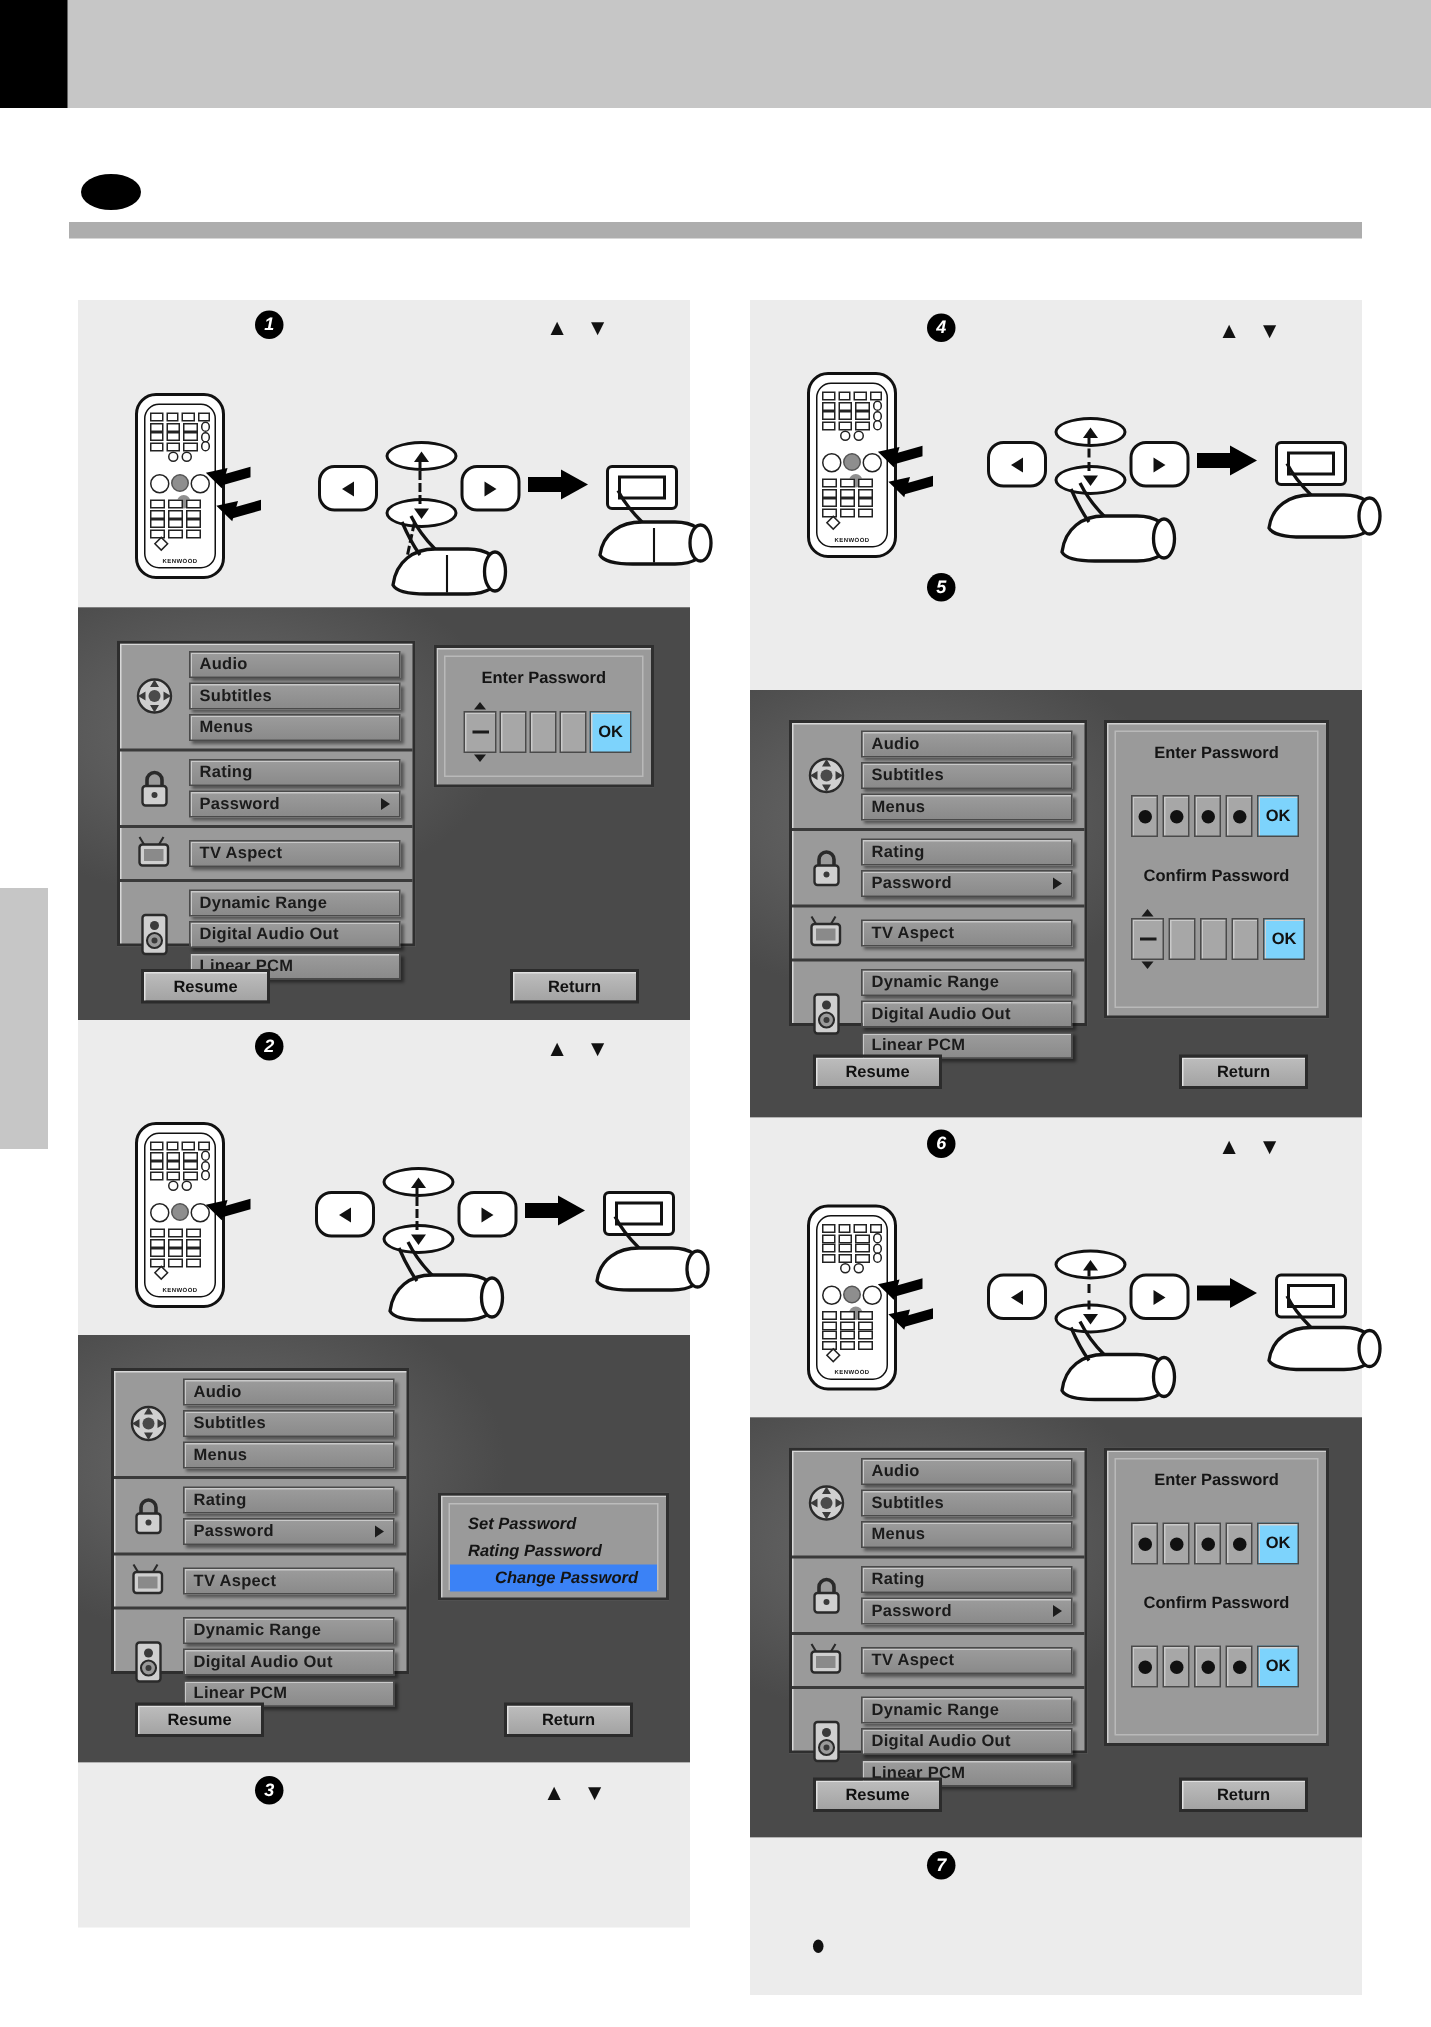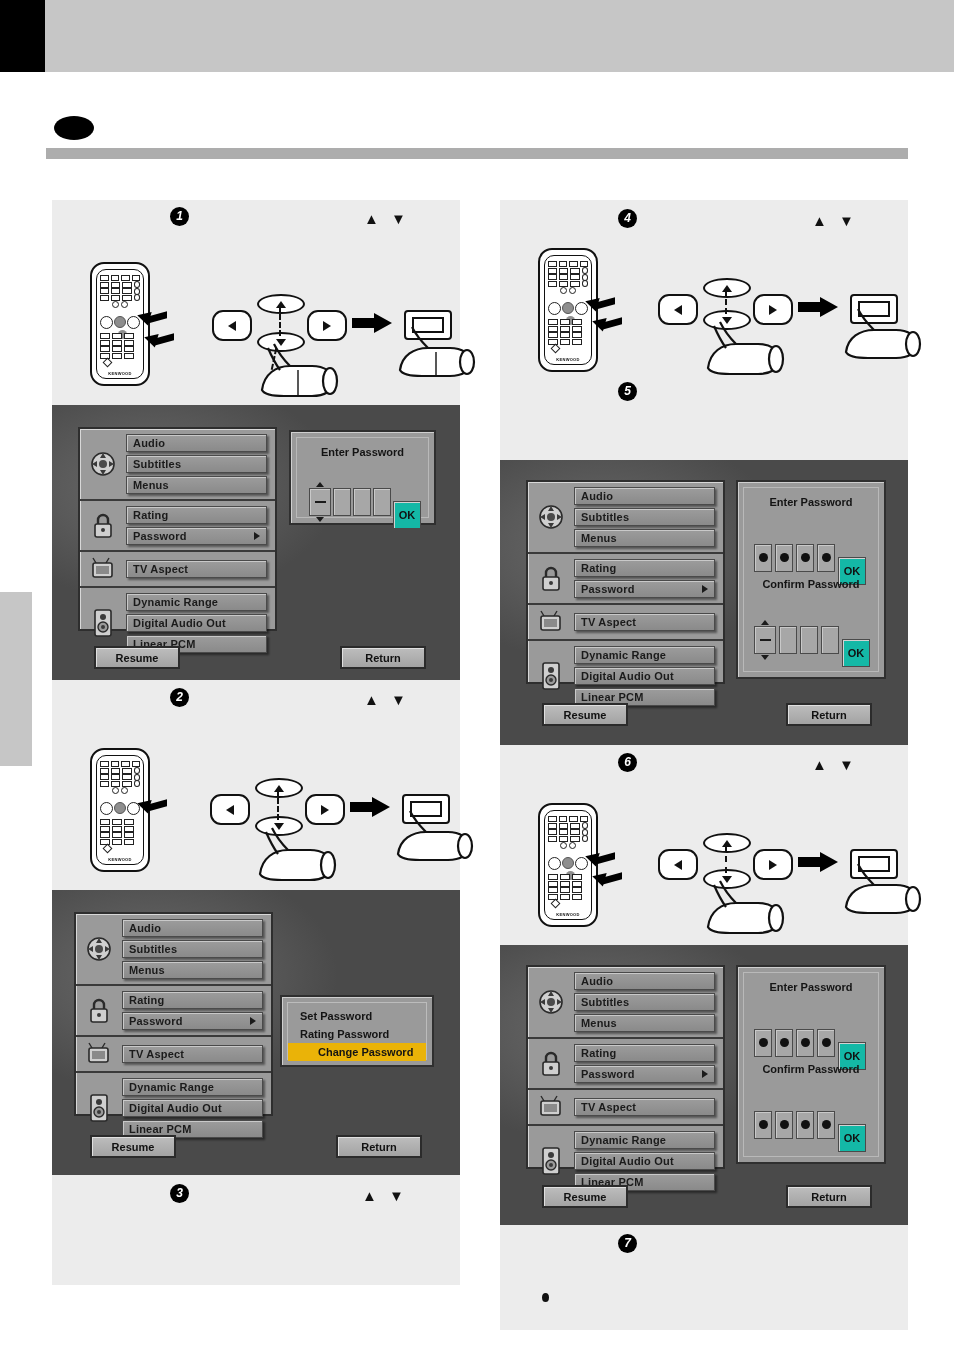--- a/index.html
+++ b/index.html
@@ -94,27 +94,27 @@
   .spin{position:relative;width:20px;height:26px;border:1px solid #4a4a4a;background:#a7a7a7;
     box-shadow:1px 1px 0 #c9c9c9 inset;display:flex;align-items:center;justify-content:center;}
   .spin .bar{width:11px;height:2px;background:#1b1b1b;}
   .spin .up{position:absolute;top:-7px;left:50%;margin-left:-4px;width:0;height:0;
     border-left:4px solid transparent;border-right:4px solid transparent;border-bottom:5px solid #1b1b1b;}
   .spin .dn{position:absolute;bottom:-7px;left:50%;margin-left:-4px;width:0;height:0;
     border-left:4px solid transparent;border-right:4px solid transparent;border-top:5px solid #1b1b1b;}
   .cell{width:16px;height:26px;border:1px solid #4a4a4a;background:#a7a7a7;
     box-shadow:1px 1px 0 #c9c9c9 inset;display:flex;align-items:center;justify-content:center;}
   .cell .dot{width:9px;height:9px;border-radius:50%;background:#111;}
-  .okc{width:26px;height:26px;border:1px solid #4a4a4a;background:#14b8a6;box-shadow:1px 1px 0 #d2d2d2 inset;
-    display:flex;align-items:center;justify-content:center;font-size:11px;font-weight:bold;color:#111;margin-top:27px;}
+  .okc{width:26px;height:26px;border:1px solid #4a4a4a;background:#7dd3fc;box-shadow:1px 1px 0 #d2d2d2 inset;
+    display:flex;align-items:center;justify-content:center;font-size:11px;font-weight:bold;color:#111;}
 
   .submenu{position:absolute;border:2px solid #2f2f2f;background:#9a9a9a;box-shadow:1px 1px 0 #cfcfcf inset;}
   .submenu .sin{position:absolute;inset:5px;border:1px solid #bcbcbc;padding:4px 0;}
   .smi{font-size:11px;font-weight:bold;color:#141414;padding:3px 12px;white-space:nowrap;}
-  .smi.sel{background:#eab308;padding-left:30px;}
+  .smi.sel{background:#3b82f6;padding-left:30px;}
 
   .btm-btn{position:absolute;border:2px solid #2b2b2b;background:linear-gradient(#bdbdbd,#a3a3a3);
     box-shadow:1px 1px 0 #e0e0e0 inset;font-size:11px;font-weight:bold;color:#111;
     display:flex;align-items:center;justify-content:center;}
 
   .bullet{position:absolute;width:7px;height:9px;border-radius:50%;background:#111;}
 </style>
 </head>
 <body>
 
@@ -483,21 +483,21 @@
             </svg>
         </div>
         <div class="grp-items">
           <div class="mi">Dynamic Range</div>
           <div class="mi">Digital Audio Out</div>
           <div class="mi">Linear PCM</div>
         </div>
       </div>
     </div>
 
-    <div class="submenu" style="left:228px;top:105px;width:150px;height:68px;">
+    <div class="submenu" style="left:240px;top:105px;width:150px;height:68px;font-style:italic;">
       <div class="sin">
         <div class="smi">Set Password</div>
         <div class="smi">Rating Password</div>
         <div class="smi sel">Change Password</div>
       </div>
     </div>
 
     <div class="btm-btn" style="left:38px;top:245px;width:82px;height:19px;">Resume</div>
     <div class="btm-btn" style="left:284px;top:245px;width:82px;height:19px;">Return</div>
   </div>

